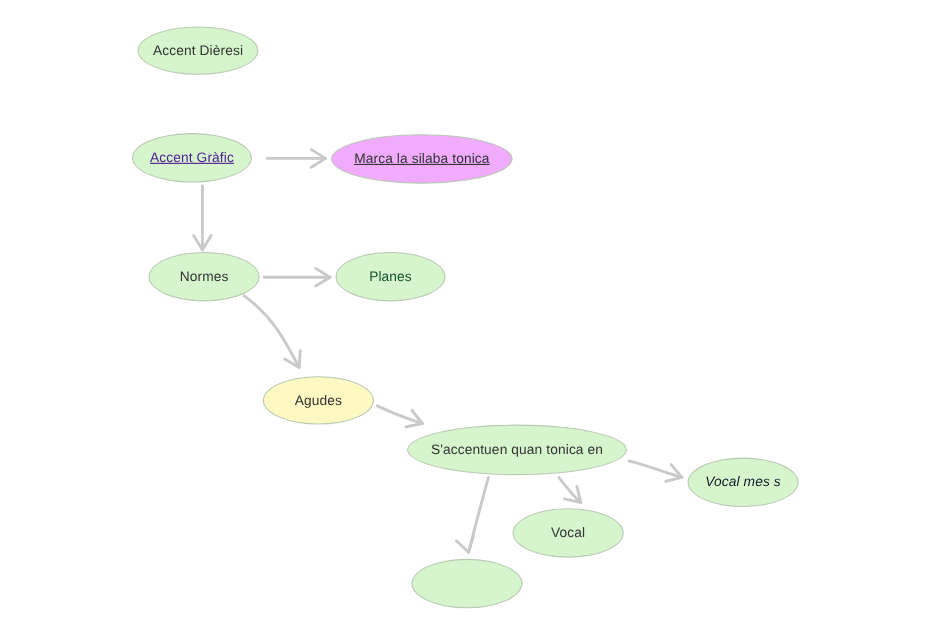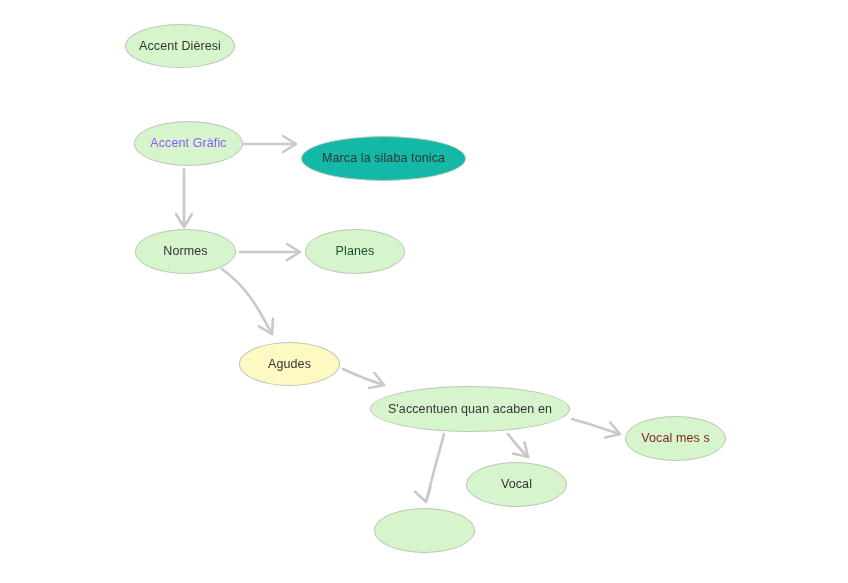--- a/index.html
+++ b/index.html
@@ -85,39 +85,39 @@
       <g>
         <path d="M 444 434 C 438 456 432 478 426 502" fill="none" stroke="#c9c9c9" stroke-width="2.6" stroke-linecap="round"></path>
         <path d="M -13 -8 L 0 0 L -13 8" fill="none" stroke="#c9c9c9" stroke-width="2.6" stroke-linecap="round" stroke-linejoin="round" transform="translate(426,502) rotate(75)"></path>
       </g>
     </svg>
 
   <div id="node-layer">
       <div class="node" style="left: 125px; top: 24px; width: 110px; height: 44px; background: rgb(215, 245, 205); border-color: rgb(185, 201, 180); color: rgb(51, 51, 51);">
         <span class="node-label">Accent Dièresi</span>
       </div>
-      <div class="node" style="left: 134px; top: 121px; width: 109px; height: 45px; background: rgb(215, 245, 205); border-color: rgb(185, 201, 180); color: #8b5cf6;">
+      <div class="node" style="left: 120px; top: 121px; width: 109px; height: 45px; background: rgb(215, 245, 205); border-color: rgb(185, 201, 180); color: #4c1d95; text-decoration: underline;">
         <span class="node-label">Accent Gràfic</span>
       </div>
-      <div class="node" style="left: 301px; top: 136px; width: 165px; height: 45px; background: #14b8a6; border-color: rgb(185, 201, 180); color: rgb(51, 51, 51);">
+      <div class="node" style="left: 301px; top: 122px; width: 165px; height: 45px; background: #f0abfc; border-color: rgb(185, 201, 180); color: rgb(51, 51, 51); text-decoration: underline;">
         <span class="node-label">Marca la silaba tonica</span>
       </div>
       <div class="node" style="left: 135px; top: 229px; width: 101px; height: 45px; background: rgb(215, 245, 205); border-color: rgb(185, 201, 180); color: rgb(51, 51, 51);">
         <span class="node-label">Normes</span>
       </div>
       <div class="node" style="left: 305px; top: 229px; width: 100px; height: 45px; background: rgb(215, 245, 205); border-color: rgb(185, 201, 180); color: #14532d;">
         <span class="node-label">Planes</span>
       </div>
       <div class="node" style="left: 239px; top: 342px; width: 101px; height: 44px; background: #fef9c3; border-color: rgb(185, 201, 180); color: rgb(51, 51, 51);">
         <span class="node-label">Agudes</span>
       </div>
       <div class="node" style="left: 370px; top: 386px; width: 200px; height: 46px; background: rgb(215, 245, 205); border-color: rgb(185, 201, 180); color: rgb(51, 51, 51);">
-        <span class="node-label">S'accentuen quan acaben en</span>
+        <span class="node-label">S'accentuen quan tonica en</span>
       </div>
-      <div class="node" style="left: 625px; top: 416px; width: 101px; height: 45px; background: rgb(215, 245, 205); border-color: rgb(185, 201, 180); color: #7f1d1d;">
+      <div class="node" style="left: 625px; top: 416px; width: 101px; height: 45px; background: rgb(215, 245, 205); border-color: rgb(185, 201, 180); color: #0f172a; font-style: italic;">
         <span class="node-label">Vocal mes s</span>
       </div>
       <div class="node" style="left: 466px; top: 462px; width: 101px; height: 45px; background: rgb(215, 245, 205); border-color: rgb(185, 201, 180); color: rgb(51, 51, 51);">
         <span class="node-label">Vocal</span>
       </div>
       <div class="node" style="left: 374px; top: 508px; width: 101px; height: 45px; background: rgb(215, 245, 205); border-color: rgb(185, 201, 180); color: rgb(51, 51, 51);">
         <span class="node-label"></span>
       </div>
     </div>
 

